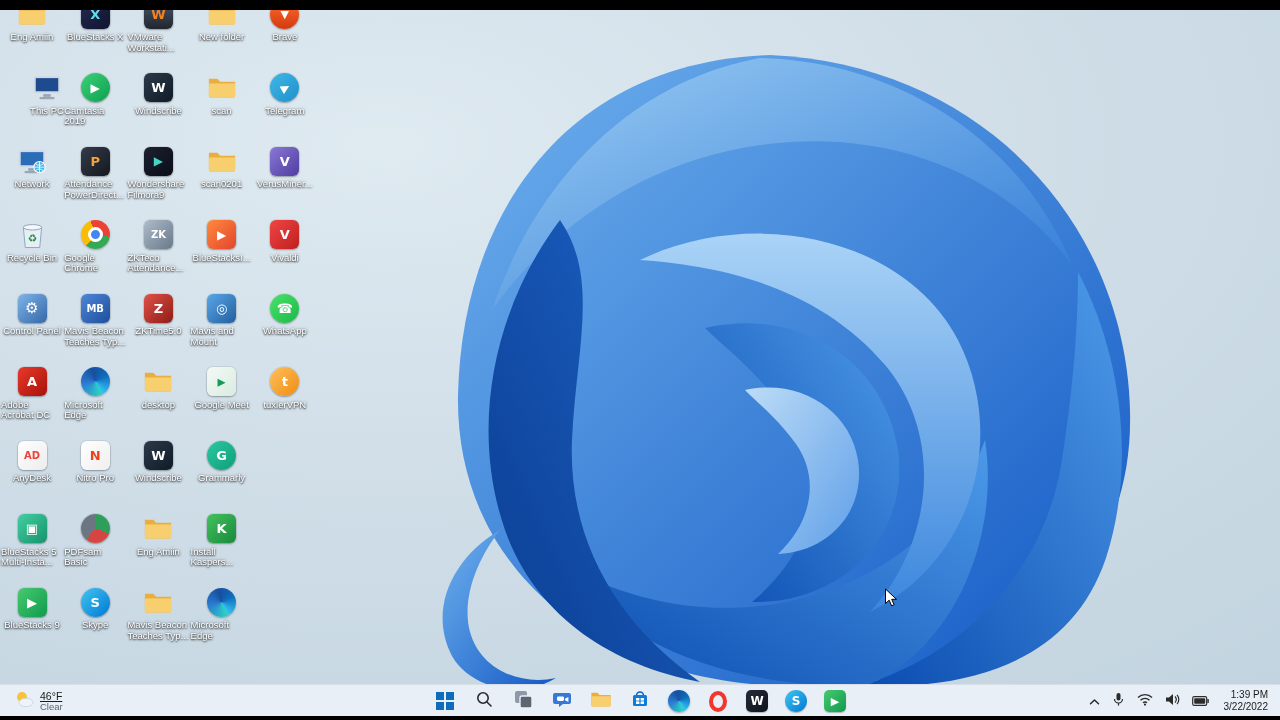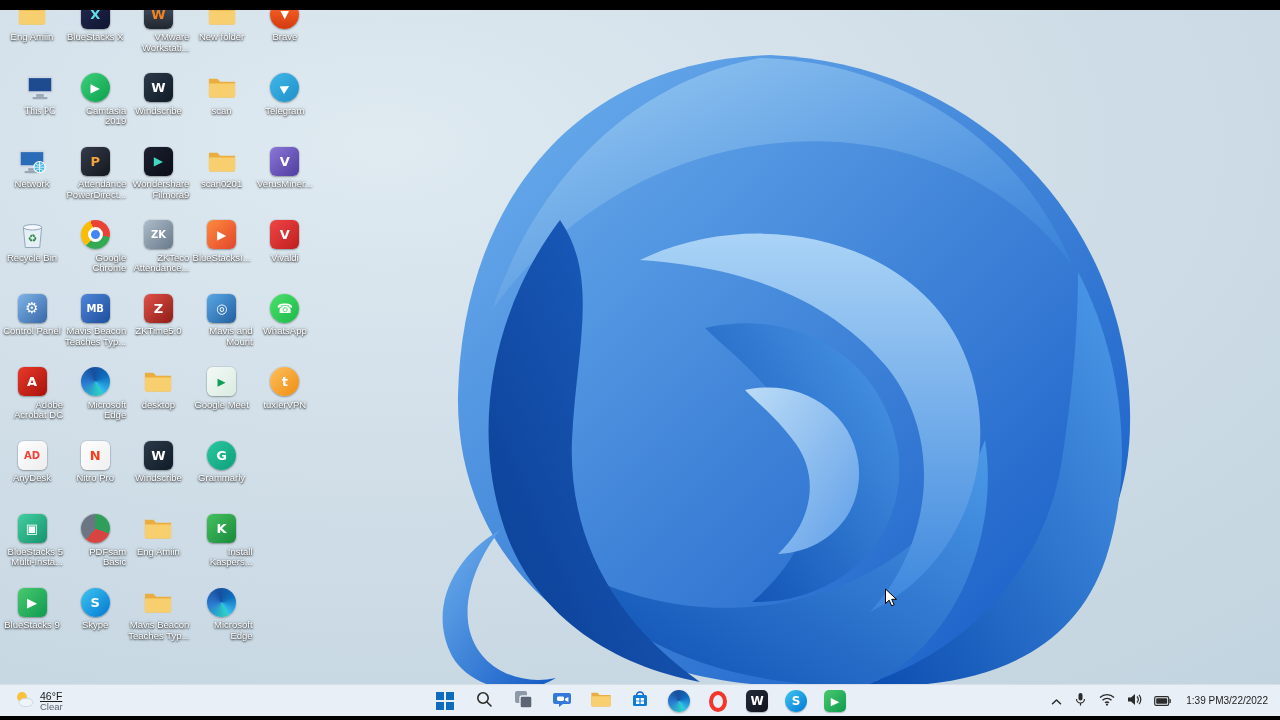--- a/index.html
+++ b/index.html
@@ -10,21 +10,21 @@
   .letterbox.top { top:0; height:10px; }
   .letterbox.bottom { top:716px; height:4px; }
 
   .screen { position:absolute; top:10px; left:0; width:1280px; height:674px; overflow:hidden;
             background:radial-gradient(120% 120% at 30% 20%, #dfeaf1 0%, #cfdde7 45%, #bfd2de 100%); }
   .bloom { position:absolute; top:0; left:0; }
 
   .icon-grid { position:absolute; inset:0; }
   .dicon { position:absolute; width:62px; display:flex; flex-direction:column; align-items:center; gap:2px; cursor:default; }
   .dicon .art { width:32px; height:32px; display:flex; align-items:center; justify-content:center; }
-  .dlabel { font-size:9.5px; line-height:1.15; color:#fff; text-align:right;
+  .dlabel { font-size:9.5px; line-height:1.15; color:#fff; text-align:left;
             text-shadow:0 1px 2px rgba(0,0,0,.85), 0 0 3px rgba(0,0,0,.5);
             max-width:62px; word-wrap:break-word; }
 
   .ic-app { width:29px; height:29px; display:flex; align-items:center; justify-content:center;
             font-weight:bold; box-shadow:0 1px 2px rgba(0,0,0,.3), 0 0 0 1px rgba(0,0,0,.06); }
   .ic-app.square { border-radius:6px; }
   .ic-app.circle { border-radius:50%; }
   .ic-app span { font-family:"DejaVu Sans", sans-serif; display:block; }
 
   .ic-chrome { width:29px; height:29px; border-radius:50%; position:relative;
@@ -52,21 +52,21 @@
   .win-logo i { background:#0f6cbd; display:block; }
   .tb-ic-app { width:22px; height:22px; display:flex; align-items:center; justify-content:center;
                font-weight:bold; box-shadow:0 1px 1px rgba(0,0,0,.25); }
   .tb-ic-app.square { border-radius:5px; }
   .tb-ic-app.circle { border-radius:50%; }
   .tb-ic-app span { font-family:"DejaVu Sans", sans-serif; }
   .ic-opera { width:18px; height:21px; border-radius:50%; border:4.5px solid #f3352c; }
 
   .tb-right { position:absolute; right:8px; top:0; height:32px; display:flex; align-items:center; gap:9px; }
   .tray-ic { display:flex; align-items:center; justify-content:center; padding:2px; }
-  .clock { display:flex; flex-direction:row; align-items:flex-end; line-height:1.25;
+  .clock { display:flex; flex-direction:column; align-items:flex-end; line-height:1.25;
            font-size:10px; color:#1b1b1b; padding:0 4px; }
 
   .cursor { position:absolute; left:884px; top:588px; }
 </style>
 </head>
 <body>
 
 <div class="letterbox top"></div>
 
 <div class="screen">
@@ -110,21 +110,21 @@
   <div class="icon-grid">
       <div class="dicon" style="left: 1px; top: -12px;">
         <div class="art">
           <svg width="30" height="24.599999999999998" viewBox="0 0 32 26">
             <path d="M2 4 h9 l3 3 h16 v15 a2 2 0 0 1 -2 2 H4 a2 2 0 0 1 -2 -2 Z" fill="#e9ae3f"></path>
             <path d="M2 9 h28 v13 a2 2 0 0 1 -2 2 H4 a2 2 0 0 1 -2 -2 Z" fill="#f7cf6e"></path>
           </svg>
         </div>
         <div class="dlabel">Eng Amiin</div>
       </div>
-      <div class="dicon" style="left: 9px; top: 61.5px; font-family: Liberation Serif, serif;">
+      <div class="dicon" style="left: 16px; top: 61.5px;">
         <div class="art">
           <svg width="30" height="27" viewBox="0 0 32 28">
             <rect x="2" y="2" width="28" height="18" rx="2" fill="#cfd8e3"></rect>
             <rect x="4" y="4" width="24" height="14" fill="#1e4a8f"></rect>
             <rect x="12" y="21" width="8" height="3" fill="#9aa7b5"></rect>
             <rect x="8" y="24" width="16" height="2.5" rx="1" fill="#9aa7b5"></rect>
           </svg>
         </div>
         <div class="dlabel">This PC</div>
       </div>

